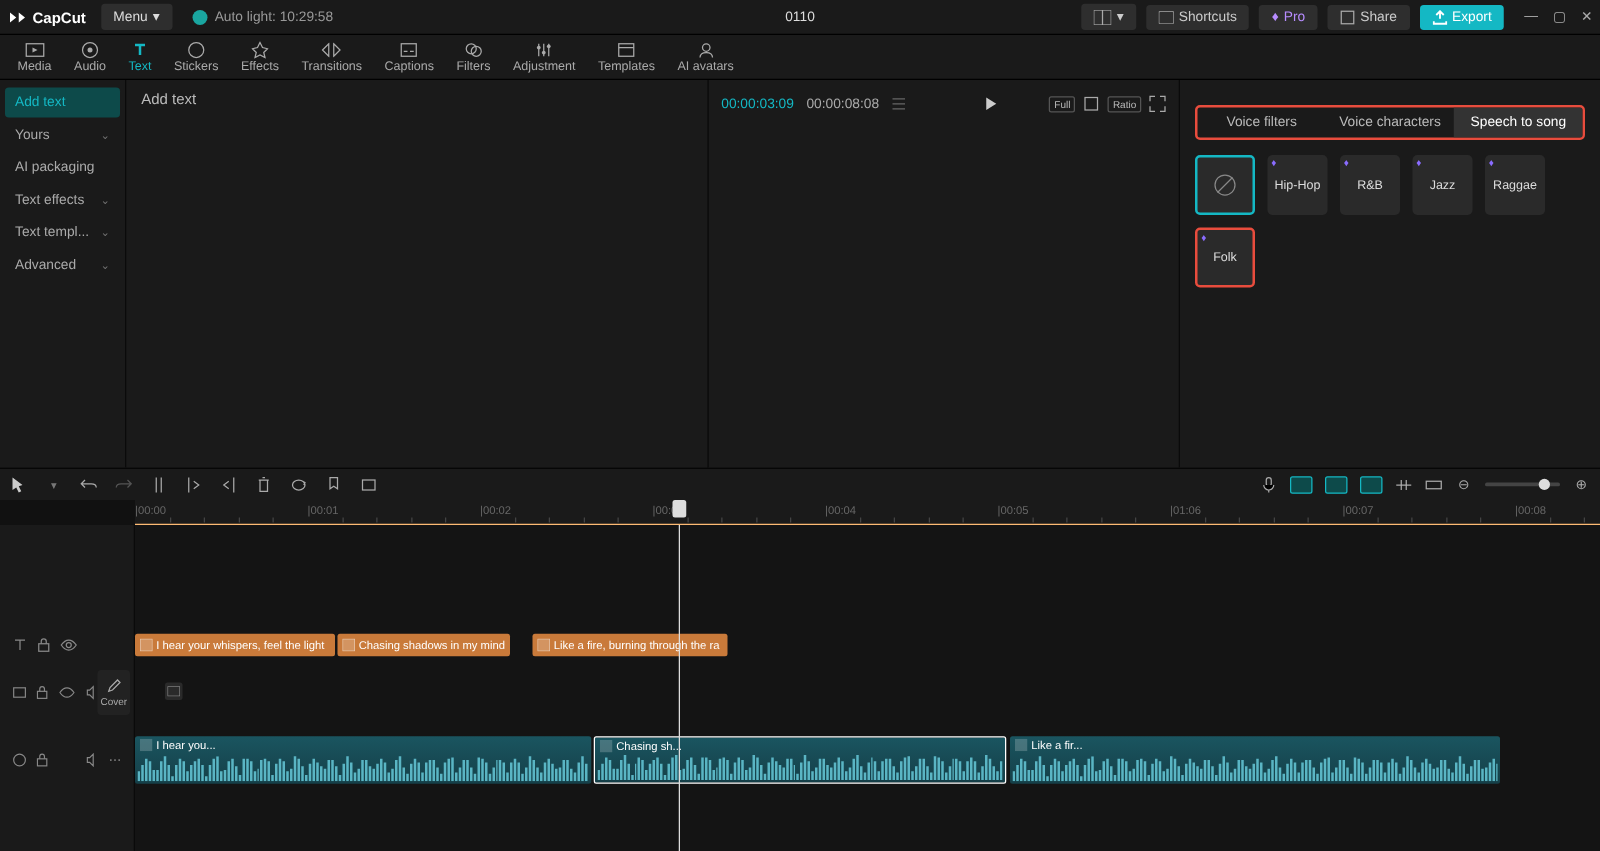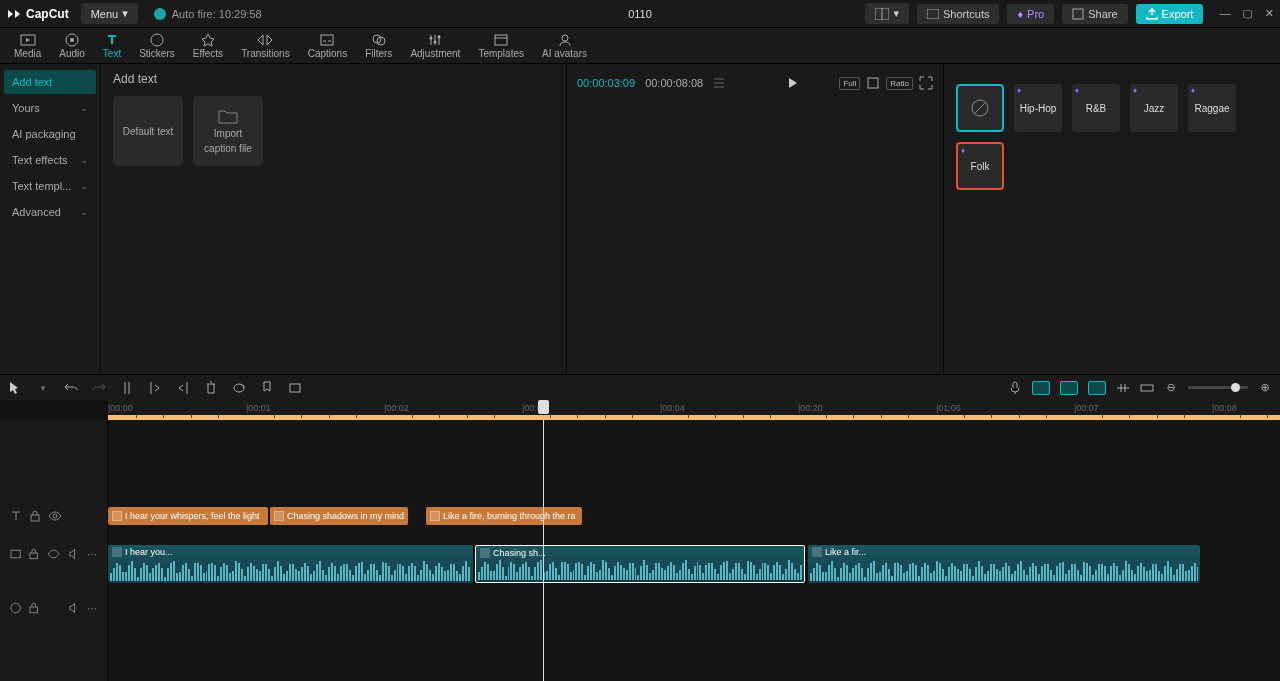--- a/index.html
+++ b/index.html
@@ -64,21 +64,21 @@
 
 
 .tl-toolbar { height: 26px; background: #1a1a1a; border-top: 1px solid #000; display: flex; align-items: center; padding: 0 8px; gap: 14px; }
 .tl-tool { color: #aaa; width: 14px; height: 14px; display: flex; align-items: center; justify-content: center; cursor: pointer; }
 .tl-right { margin-left: auto; display: flex; align-items: center; gap: 10px; }
 .zoom-slider { width: 60px; height: 3px; background: #444; position: relative; border-radius: 2px; }
 .zoom-thumb { position: absolute; right: 8px; top: -3px; width: 9px; height: 9px; background: #ddd; border-radius: 50%; }
 .teal-chip { background: #0d4a4a; border: 1px solid #14b8c4; width: 18px; height: 14px; border-radius: 2px; }
 
 
-.ruler { height: 20px; background: #1a1a1a; position: relative; margin-left: 108px; border-bottom: 5px solid #fdba74; }
+.ruler { height: 20px; background: #1a1a1a; position: relative; margin-left: 108px; border-bottom: 1px solid #fdba74; }
 .ruler-label { position: absolute; top: 3px; color: #666; font-size: 9px; }
 .tick { position: absolute; top: 14px; width: 1px; height: 4px; background: #444; }
 
 
 .timeline { background: #141414; height: 261px; position: relative; display: flex; }
 .track-gutter { width: 108px; background: #1a1a1a; border-right: 1px solid #0a0a0a; }
 .track-row-gutter { height: 32px; display: flex; align-items: center; gap: 8px; padding: 0 10px; color: #888; font-size: 10px; }
 .track-row-gutter.tall { height: 44px; }
 .track-area { flex: 1; position: relative; }
 .track-row { height: 32px; position: relative; }
@@ -106,21 +106,21 @@
         <path d="M2 4l5 4-5 4V4zm7 0l5 4-5 4V4z" fill="#fff"></path>
       </svg>
     <span>CapCut</span>
   </div>
   <button class="menu-btn">
     <span>Menu</span>
     <span>▾</span>
   </button>
   <div class="autosave">
     <span class="autosave-dot"></span>
-    <span>Auto fire: 10:29:58</span>
+    <span>Auto light: 10:29:58</span>
   </div>
   <div class="top-center">0110</div>
   <div class="top-right">
     <button class="top-icon-btn">
       <svg width="14" height="12" viewBox="0 0 14 12">
           <rect x="0" y="0" width="14" height="12" fill="none" stroke="#aaa"></rect>
           <line x1="7" y1="0" x2="7" y2="12" stroke="#aaa"></line>
         </svg> ▾
     </button>
     <button class="top-icon-btn">
@@ -274,32 +274,20 @@
         <span class="chev">⌄</span>
       </div>
     <div class="side-item">
         <span>Advanced</span>
         <span class="chev">⌄</span>
       </div>
   </div>
 
   <div class="content-panel">
     <div class="content-title">Add text</div>
-    <div class="text-cards">
-      <div class="text-card">
-          <span>Default text</span>
-        </div>
-      <div class="text-card">
-        <svg width="20" height="16" viewBox="0 0 20 16">
-            <path d="M1 3h6l2 2h10v10H1z" fill="none" stroke="#888"></path>
-          </svg>
-        <span>Import</span>
-        <span>caption file</span>
-      </div>
-    </div>
   </div>
 
   <div class="player">
     <div class="player-controls">
       <span class="timecode-cur">00:00:03:09</span>
       <span class="timecode-total">00:00:08:08</span>
       <svg width="12" height="12" viewBox="0 0 12 12">
           <path d="M1 2h10M1 6h10M1 10h10" stroke="#666"></path>
         </svg>
       <svg style="margin-left:50px" width="14" height="14" viewBox="0 0 14 14">
@@ -312,20 +300,25 @@
           </svg>
         <span class="ctrl-box">Ratio</span>
         <svg width="14" height="14" viewBox="0 0 14 14">
             <path d="M1 5V1h4M13 5V1H9M1 9v4h4M13 9v4H9" fill="none" stroke="#aaa"></path>
           </svg>
       </div>
     </div>
   </div>
 
   <div class="right-panel">
+    <div class="sub-tabs">
+      <div class="sub-tab">Voice filters</div>
+      <div class="sub-tab">Voice characters</div>
+      <div class="sub-tab active">Speech to song</div>
+    </div>
     <div class="genre-grid">
       <div class="genre-cell none">
         <svg width="20" height="20" viewBox="0 0 20 20">
             <circle cx="10" cy="10" r="8" fill="none" stroke="#888"></circle>
             <line x1="4" y1="16" x2="16" y2="4" stroke="#888"></line>
           </svg>
       </div>
       <div class="genre-cell">
           <span class="genre-badge">♦</span>
           <span>Hip-Hop</span>
@@ -449,21 +442,21 @@
     <span class="ruler-label" style="left: 414px;">|00:03</span>
     <div class="tick" style="left: 441.6px;"></div>
     <div class="tick" style="left: 469.2px;"></div>
     <div class="tick" style="left: 496.8px;"></div>
     <div class="tick" style="left: 524.4px;"></div>
     <span class="ruler-label" style="left: 552px;">|00:04</span>
     <div class="tick" style="left: 579.6px;"></div>
     <div class="tick" style="left: 607.2px;"></div>
     <div class="tick" style="left: 634.8px;"></div>
     <div class="tick" style="left: 662.4px;"></div>
-    <span class="ruler-label" style="left: 690px;">|00:20</span>
+    <span class="ruler-label" style="left: 690px;">|00:05</span>
     <div class="tick" style="left: 717.6px;"></div>
     <div class="tick" style="left: 745.2px;"></div>
     <div class="tick" style="left: 772.8px;"></div>
     <div class="tick" style="left: 800.4px;"></div>
     <span class="ruler-label" style="left: 828px;">|01:06</span>
     <div class="tick" style="left: 855.6px;"></div>
     <div class="tick" style="left: 883.2px;"></div>
     <div class="tick" style="left: 910.8px;"></div>
     <div class="tick" style="left: 938.4px;"></div>
     <span class="ruler-label" style="left: 966px;">|00:07</span>
@@ -533,20 +526,33 @@
         <div class="text-clip" style="left: 0px; width: 160px;"><svg width="10" height="10" viewBox="0 0 10 10">
             <rect x="0" y="0" width="10" height="10" fill="#fff3" stroke="#fff8"></rect>
           </svg>I hear your whispers, feel the light</div>
         <div class="text-clip" style="left: 162px; width: 138px;"><svg width="10" height="10" viewBox="0 0 10 10">
             <rect x="0" y="0" width="10" height="10" fill="#fff3" stroke="#fff8"></rect>
           </svg>Chasing shadows in my mind</div>
         <div class="text-clip" style="left: 318px; width: 156px;"><svg width="10" height="10" viewBox="0 0 10 10">
             <rect x="0" y="0" width="10" height="10" fill="#fff3" stroke="#fff8"></rect>
           </svg>Like a fire, burning through the ra</div>
       </div>
+    <div class="track-row tall" style="position:relative">
+      <div class="cover-btn">
+        <svg width="12" height="12" viewBox="0 0 12 12">
+            <path d="M2 10l1-3 6-6 2 2-6 6z" stroke="#aaa" fill="none"></path>
+          </svg>
+        <span>Cover</span>
+      </div>
+      <div style="position:absolute;left:24px;top:14px;width:14px;height:14px;background:#2a2a2a;border-radius:2px;display:flex;align-items:center;justify-content:center">
+        <svg width="10" height="8" viewBox="0 0 10 8">
+            <rect x="0" y="0" width="10" height="8" stroke="#888" fill="none"></rect>
+          </svg>
+      </div>
+    </div>
     <div style="height:10px"></div>
     <div class="track-row tall" id="audio-track">
         <div class="audio-clip" style="left: 0px; width: 365px;">
           <svg width="10" height="10" viewBox="0 0 10 10">
             <rect x="0" y="0" width="10" height="10" fill="#fff3"></rect>
           </svg>
           <span>I hear you...</span>
           <div class="waveform">
             <div class="wave-bar" style="height: 8px;"></div>
             <div class="wave-bar" style="height: 13.019px;"></div>

